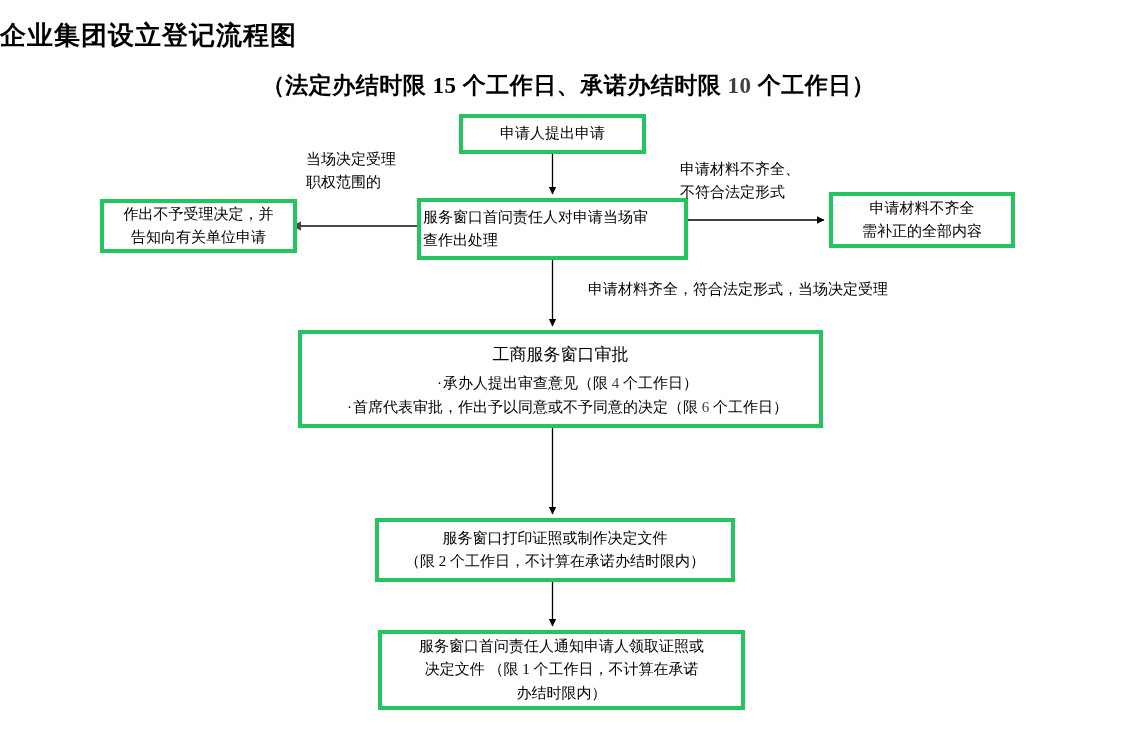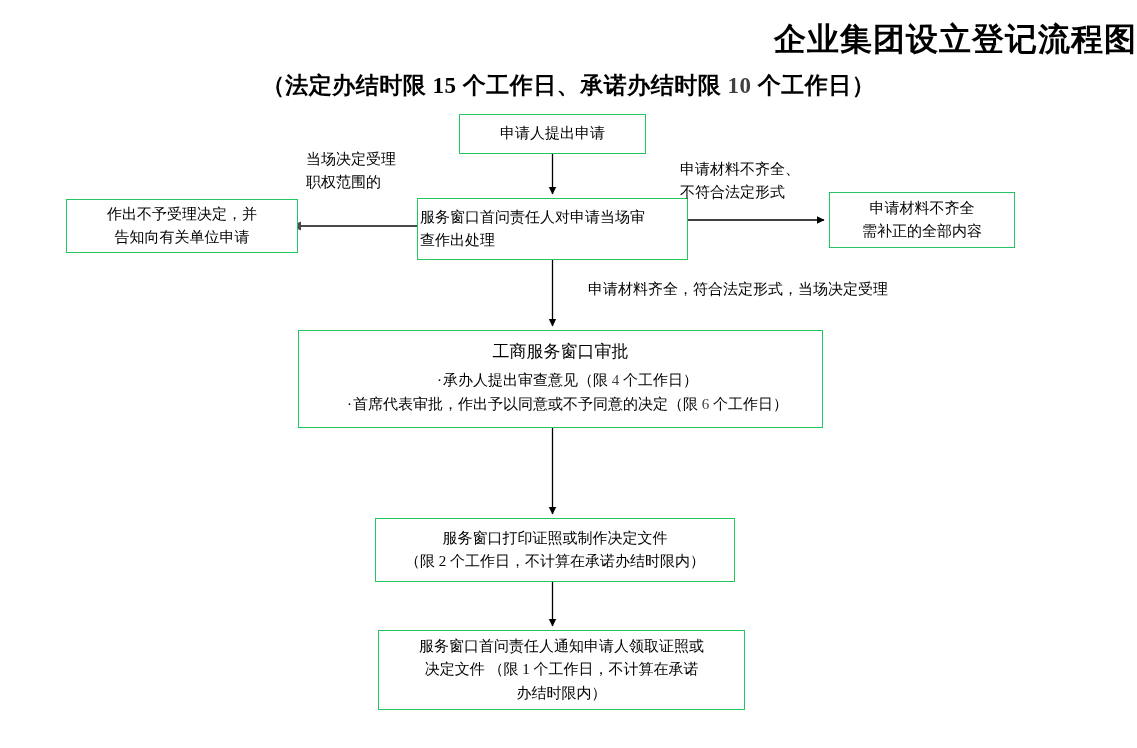--- a/index.html
+++ b/index.html
@@ -16,22 +16,22 @@
     color: #000000;
     overflow: hidden;
   }
 
   
   .title {
     position: absolute;
     left: 0;
     top: 18px;
     width: 1137px;
-    text-align: right;
-    font-size: 32px;
+    text-align: left;
+    font-size: 26px;
     font-weight: bold;
     letter-spacing: 1px;
     white-space: nowrap;
   }
   .subtitle {
     position: absolute;
     left: 0;
     top: 70px;
     width: 1137px;
     text-align: center;
@@ -39,35 +39,35 @@
     font-weight: bold;
     letter-spacing: 0.5px;
     white-space: nowrap;
   }
   .red { color: #404040; }
 
   
   .box {
     position: absolute;
     box-sizing: border-box;
-    border: 1px solid #22c55e;
+    border: 4px solid #22c55e;
     background: #ffffff;
     display: flex;
     flex-direction: column;
     align-items: center;
     justify-content: center;
     font-size: 15px;
     line-height: 1.55;
     text-align: center;
     padding: 2px 6px;
   }
   .box .line { white-space: nowrap; display: block; }
 
   #box-apply      { left: 459px; top: 114px; width: 187px; height: 40px; }
-  #box-reject     { left: 66px;  top: 199px; width: 232px; height: 54px; }
+  #box-reject     { left: 100px;  top: 199px; width: 197px; height: 54px; }
   #box-firstdesk  { left: 417px; top: 198px; width: 271px; height: 62px;
                     align-items: flex-start; text-align: left; padding-left: 2px; }
   #box-notify     { left: 829px; top: 192px; width: 186px; height: 56px; }
   #box-approval   { left: 298px; top: 330px; width: 525px; height: 98px;
                     justify-content: flex-start; padding-top: 8px; }
   #box-print      { left: 375px; top: 518px; width: 360px; height: 64px; }
   #box-deliver    { left: 378px; top: 630px; width: 367px; height: 80px; }
 
   .approval-head { font-size: 17px; margin-bottom: 3px; }
   .approval-list {

